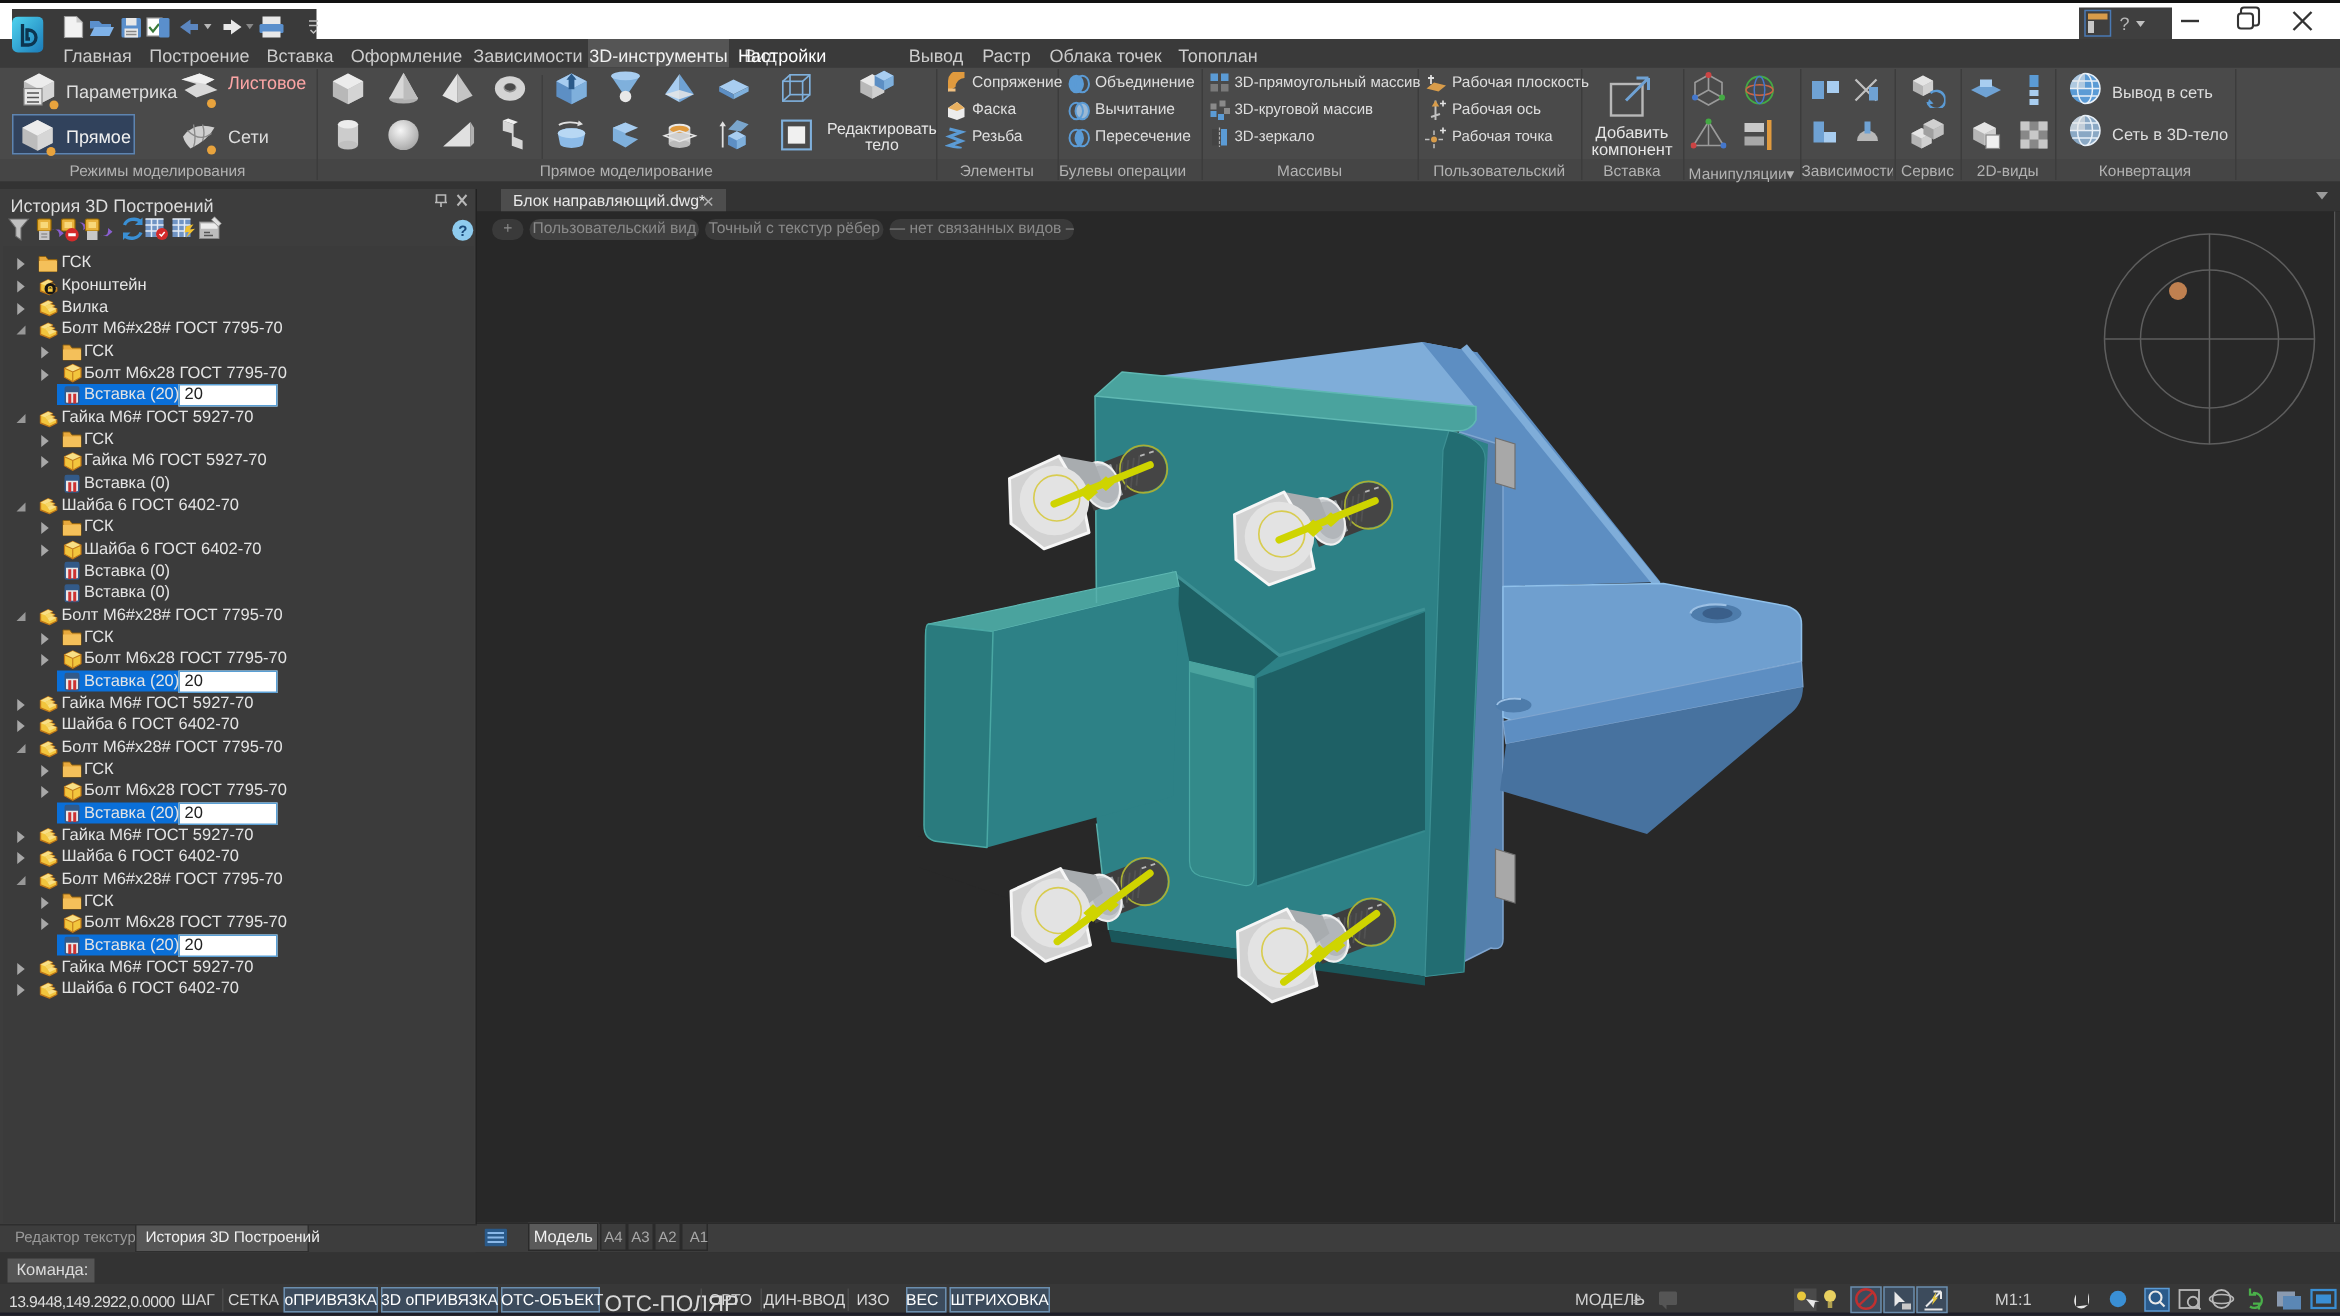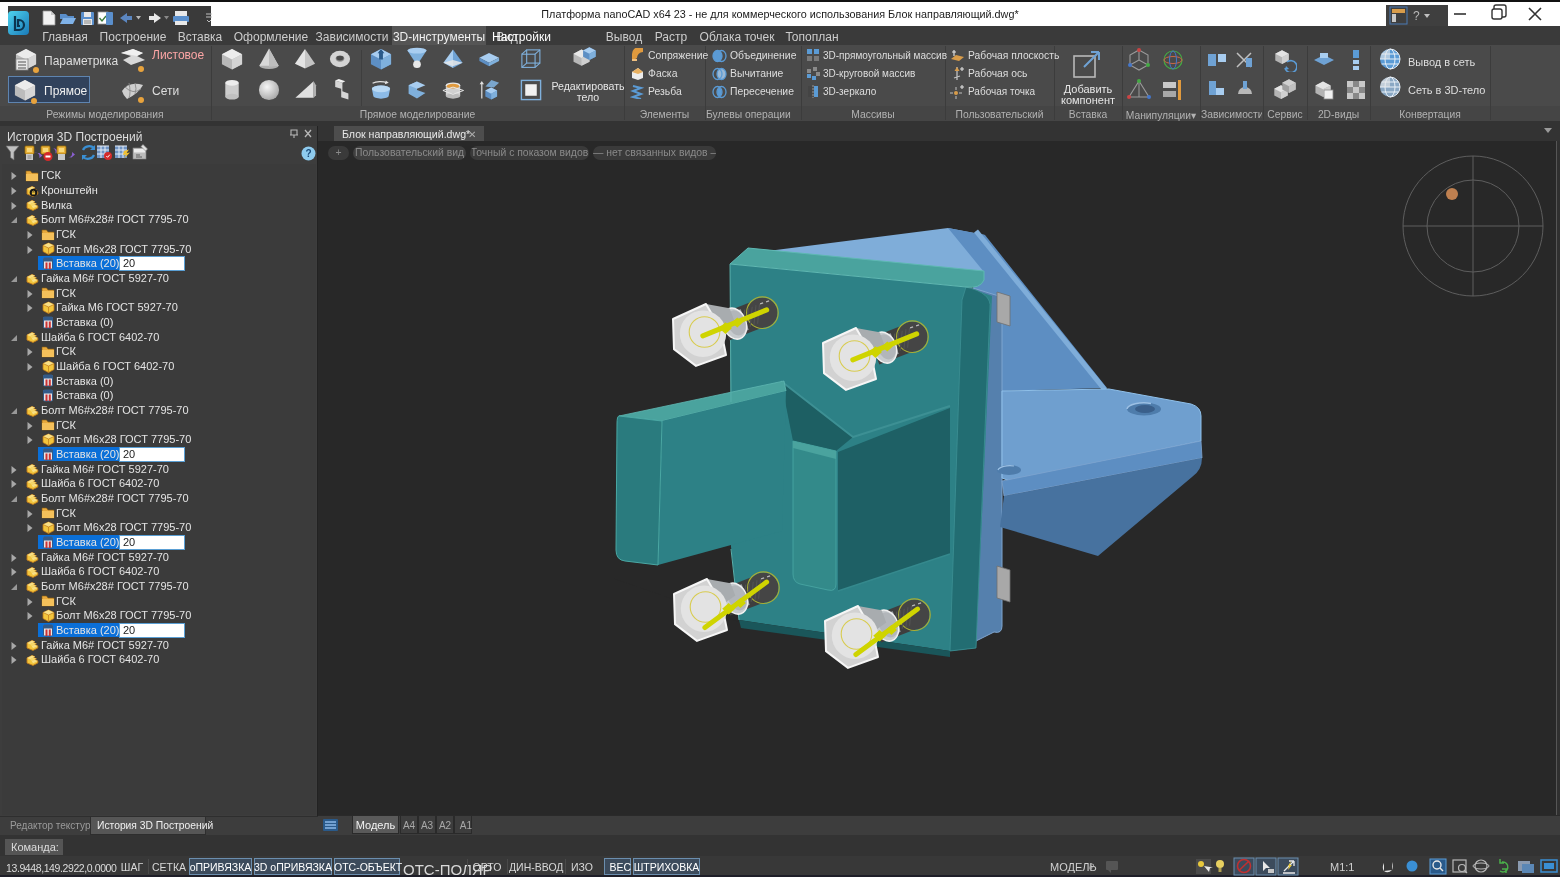--- a/index.html
+++ b/index.html
@@ -6,21 +6,20 @@
  font-family:"Liberation Sans",sans-serif;}
 .abs{position:absolute}
 .t11{font-size:11px;white-space:nowrap}
 .t12{font-size:12px;white-space:nowrap}
 </style></head>
 <body>
 <div class="abs" style="left:0;top:0;width:1560px;height:877px;background:#282828">
 
 <div class="abs" style="left:0;top:0;width:1560px;height:2px;background:#111"></div>
 <div class="abs" style="left:0;top:2px;width:1560px;height:24px;background:#fff"></div>
-<div class="abs" style="left:400px;top:8px;width:760px;text-align:center;color:#1a1a1a;font-size:10.8px;white-space:nowrap">Платформа nanoCAD x64 23 - не для коммерческого использования Блок направляющий.dwg*</div>
 
 <div class="abs" style="left:1386px;top:5px;width:62px;height:21px;background:#3f3f3f"></div>
 <svg class="abs" style="left:1386px;top:5px" width="62" height="21" viewBox="0 0 62 21">
  <rect x="4" y="2" width="17" height="17" fill="none" stroke="#4a7ab5" stroke-width="1"></rect>
  <rect x="6" y="4" width="13" height="4" fill="#d89c4a"></rect>
  <rect x="6" y="9" width="4" height="8" fill="#c8c8c8"></rect>
  <text x="27" y="15" font-size="12" fill="#b8b8b8" font-family="Liberation Sans">?</text>
  <path d="M38 9 l6 0 l-3 4 z" fill="#c0c0c0"></path>
 </svg>
 <svg class="abs" style="left:1448px;top:2px" width="112" height="24" viewBox="0 0 112 24">
@@ -810,21 +809,21 @@
 <div class="abs" style="left:334px;top:126px;width:150px;height:15px;background:#4d4d4d"></div>
 <div class="abs" style="left:342px;top:128px;color:#e8e8e8;font-size:10.6px;white-space:nowrap">Блок направляющий.dwg*</div>
 <div class="abs" style="left:468px;top:129px;color:#b0b0b0;font-size:10px">✕</div>
 <div class="abs" style="left:1544px;top:128px;width:0;height:0;border-left:4px solid transparent;border-right:4px solid transparent;border-top:5px solid #9a9a9a"></div>
 
 <div class="abs" style="left:318px;top:141px;width:1242px;height:674px;background:#282828"></div>
 <div class="abs" style="left:1556px;top:141px;width:1px;height:674px;background:#565656"></div>
 <div class="abs" style="left:1557px;top:141px;width:3px;height:674px;background:#303030"></div>
 <div class="abs" style="left:328px;top:146px;width:21px;height:14px;background:#3a3a3a;border-radius:7px;color:#8a8a8a;text-align:center;line-height:14px;font-size:10.4px;white-space:nowrap;overflow:hidden">+</div>
 <div class="abs" style="left:353px;top:146px;width:113px;height:14px;background:#404040;border-radius:7px;color:#8a8a8a;text-align:center;line-height:14px;font-size:10.4px;white-space:nowrap;overflow:hidden">Пользовательский вид</div>
-<div class="abs" style="left:470px;top:146px;width:119px;height:14px;background:#3a3a3a;border-radius:7px;color:#8a8a8a;text-align:center;line-height:14px;font-size:10.4px;white-space:nowrap;overflow:hidden">Точный с показом видов</div>
+<div class="abs" style="left:470px;top:146px;width:119px;height:14px;background:#3a3a3a;border-radius:7px;color:#8a8a8a;text-align:center;line-height:14px;font-size:10.4px;white-space:nowrap;overflow:hidden">Точный с текстур рёбер</div>
 <div class="abs" style="left:593px;top:146px;width:123px;height:14px;background:#3a3a3a;border-radius:7px;color:#8a8a8a;text-align:center;line-height:14px;font-size:10.4px;white-space:nowrap;overflow:hidden">— нет связанных видов —</div>
 <svg class="abs" style="left:318px;top:141px" width="1242" height="674" viewBox="318 141 1242 674">
 <g stroke="#5e5e5e" stroke-width="1" fill="none">
         <circle cx="1473" cy="226" r="70"></circle>
         <circle cx="1473" cy="226" r="46"></circle>
         <line x1="1403" y1="226" x2="1543" y2="226"></line>
         <line x1="1473" y1="156" x2="1473" y2="296"></line>
       </g>
       <circle cx="1452" cy="194" r="6" fill="#bf8050"></circle>
       <g stroke-linejoin="round">
@@ -978,21 +977,21 @@
 <div class="abs" style="left:334px;top:858px;width:66px;height:17px;background:#3c4b5c;border:1px solid #6b8eae"></div>
     <div class="abs" style="left:334px;top:861px;width:66px;text-align:center;color:#fff;font-size:10.5px;white-space:nowrap">ОТС-ОБЪЕКТ</div>
 <div class="abs" style="left:403px;top:861px;width:60px;text-align:center;color:#d8d8d8;font-size:15px;white-space:nowrap">ОТС-ПОЛЯР</div>
 <div class="abs" style="left:467px;top:859px;width:1px;height:15px;background:#4a4a4a"></div>
     <div class="abs" style="left:469px;top:861px;width:36px;text-align:center;color:#d8d8d8;font-size:10.5px;white-space:nowrap">ОРТО</div>
 <div class="abs" style="left:507px;top:859px;width:1px;height:15px;background:#4a4a4a"></div>
     <div class="abs" style="left:509px;top:861px;width:54px;text-align:center;color:#d8d8d8;font-size:10.5px;white-space:nowrap">ДИН-ВВОД</div>
 <div class="abs" style="left:565px;top:859px;width:1px;height:15px;background:#4a4a4a"></div>
     <div class="abs" style="left:567px;top:861px;width:30px;text-align:center;color:#d8d8d8;font-size:10.5px;white-space:nowrap">ИЗО</div>
 <div class="abs" style="left:604px;top:858px;width:27px;height:17px;background:#3c4b5c;border:1px solid #6b8eae"></div>
-    <div class="abs" style="left:604px;top:861px;width:27px;text-align:right;color:#fff;font-size:10.5px;white-space:nowrap">ВЕС</div>
+    <div class="abs" style="left:604px;top:861px;width:27px;text-align:left;color:#fff;font-size:10.5px;white-space:nowrap">ВЕС</div>
 <div class="abs" style="left:633px;top:858px;width:67px;height:17px;background:#3c4b5c;border:1px solid #6b8eae"></div>
     <div class="abs" style="left:633px;top:861px;width:67px;text-align:center;color:#fff;font-size:10.5px;white-space:nowrap">ШТРИХОВКА</div>
 <div class="abs t11" style="left:1050px;top:861px;color:#d0d0d0">МОДЕЛЬ</div>
 
 <svg class="abs" style="left:1088px;top:858px" width="40" height="17" viewBox="0 0 40 17">
  <text x="1" y="12" font-size="9" fill="#b0b0b0" font-family="Liberation Sans">₽</text>
  <rect x="18" y="3" width="12" height="9" rx="1" fill="#555"></rect>
  <path d="M20 12 l3 3 l0 -3 z" fill="#555"></path>
 </svg>
 <svg class="abs" style="left:1196px;top:857px" width="110" height="19" viewBox="0 0 110 19">

